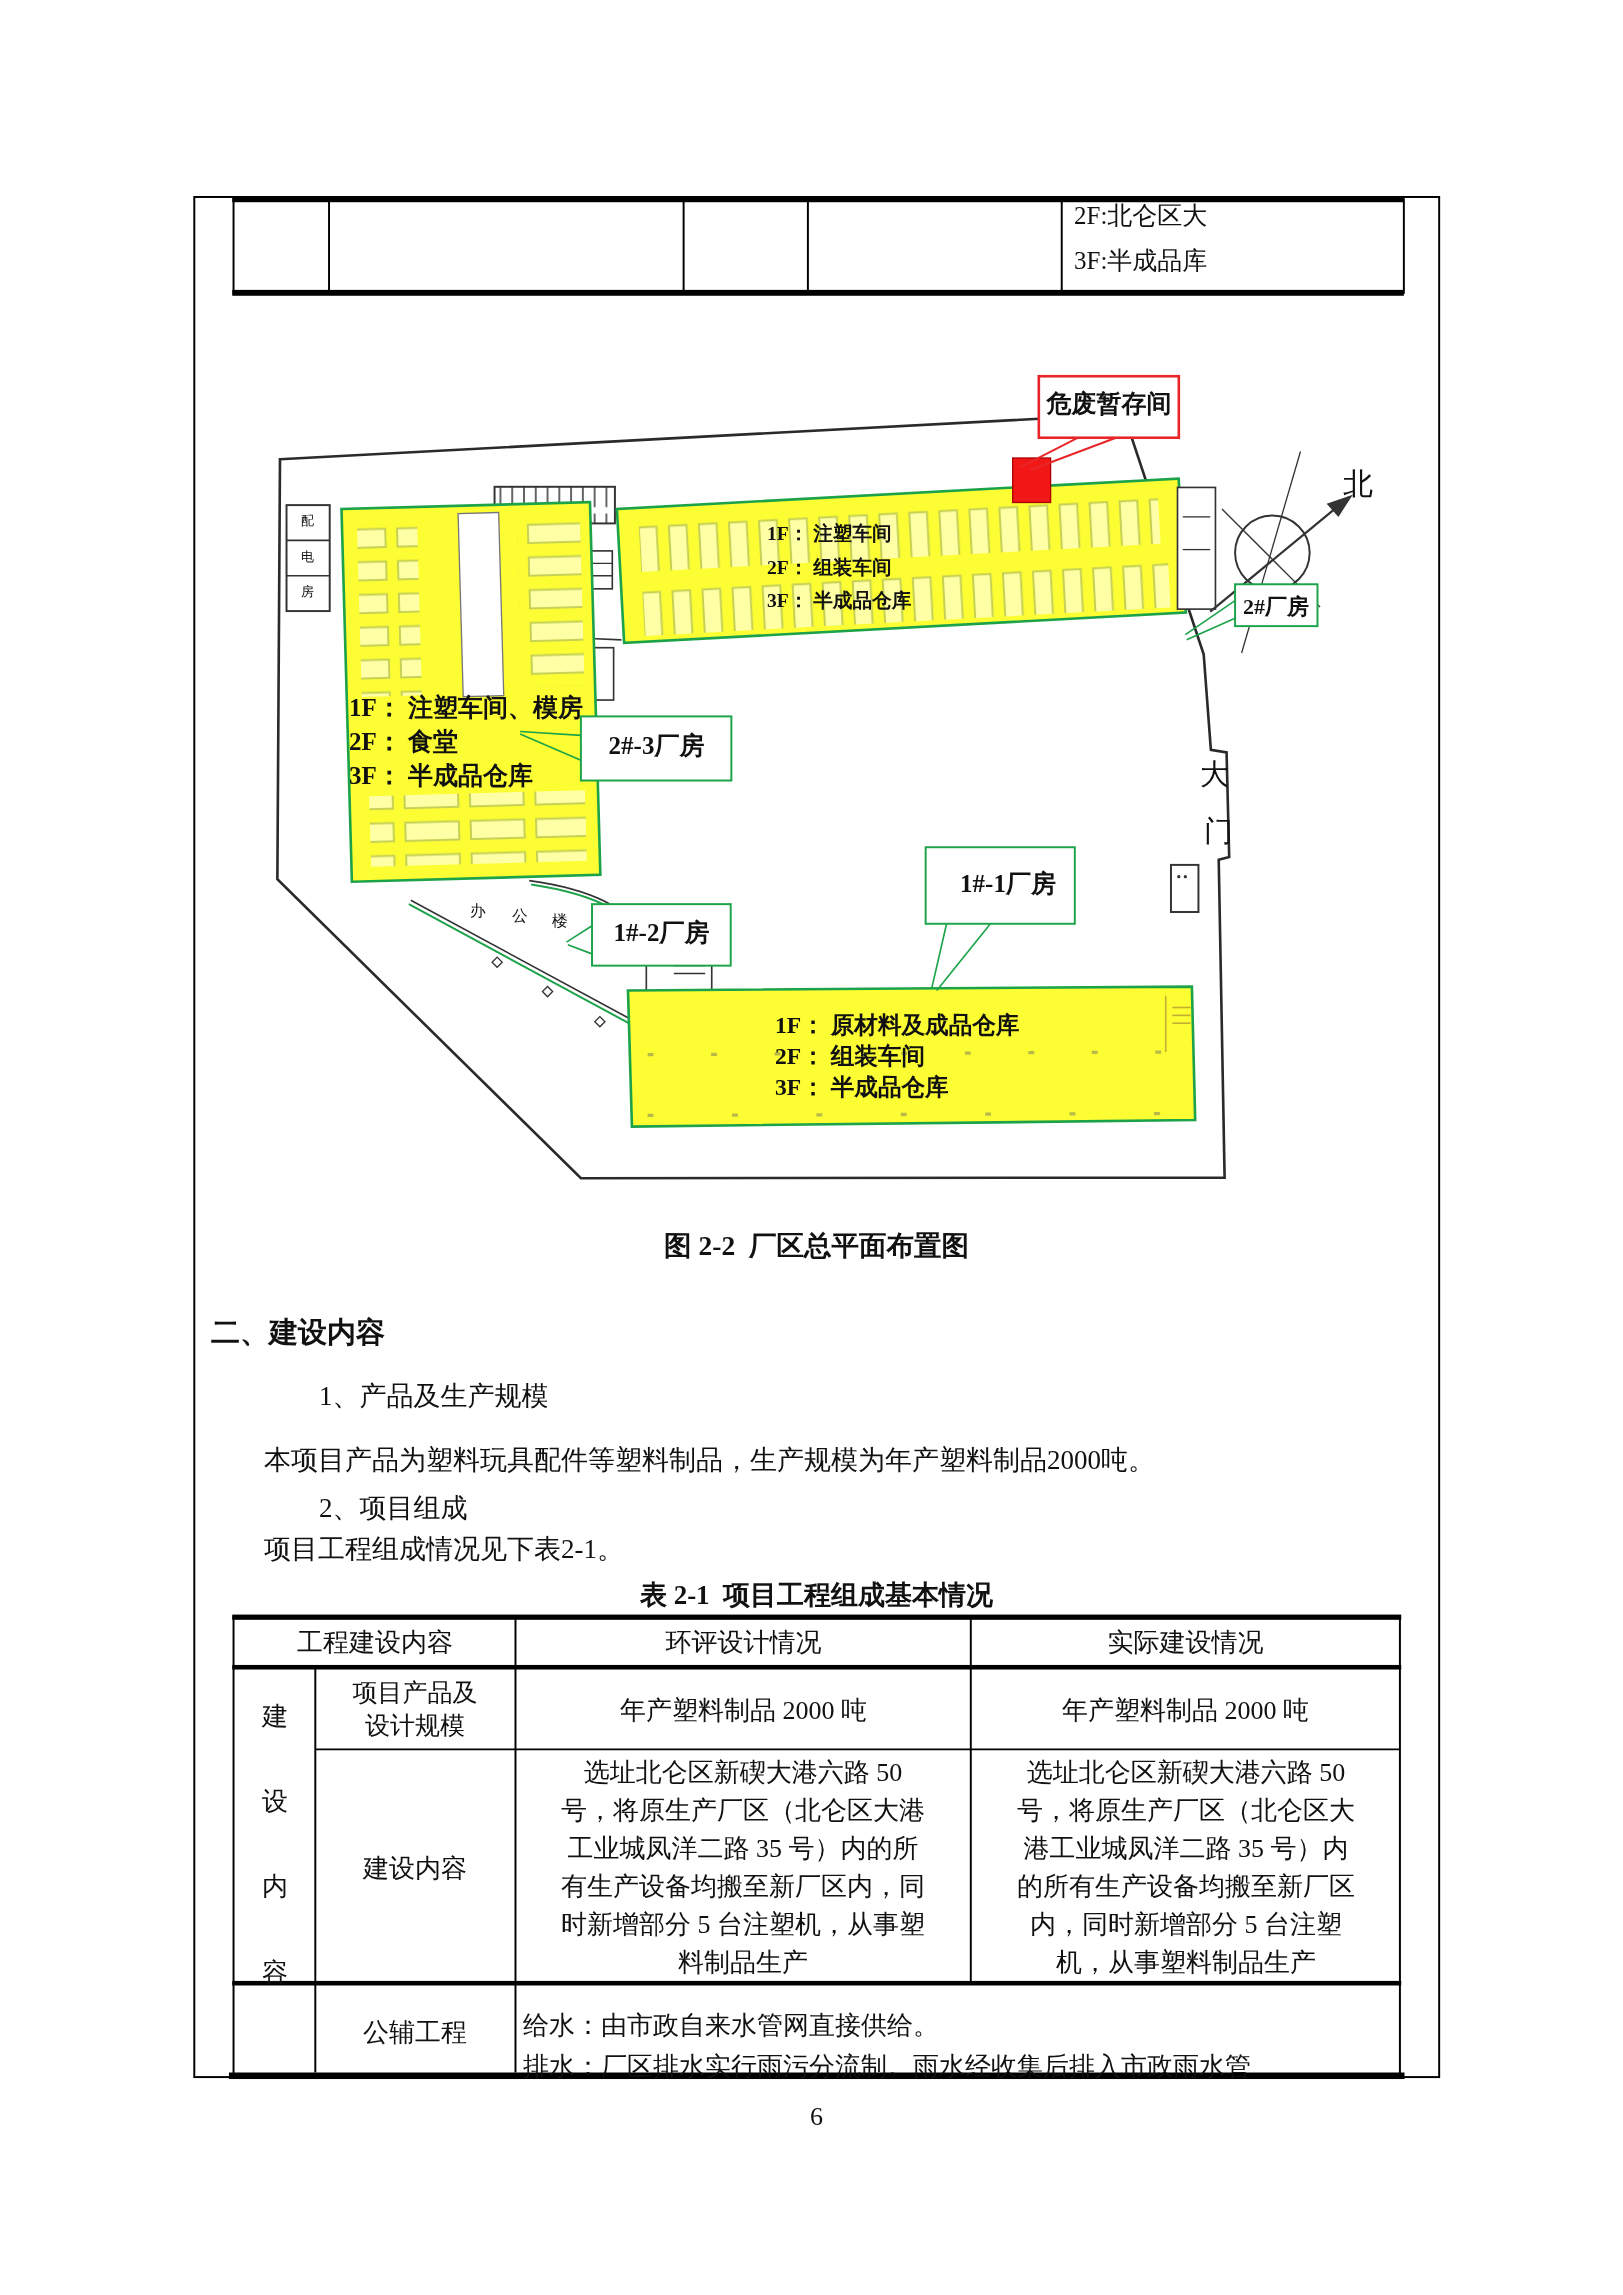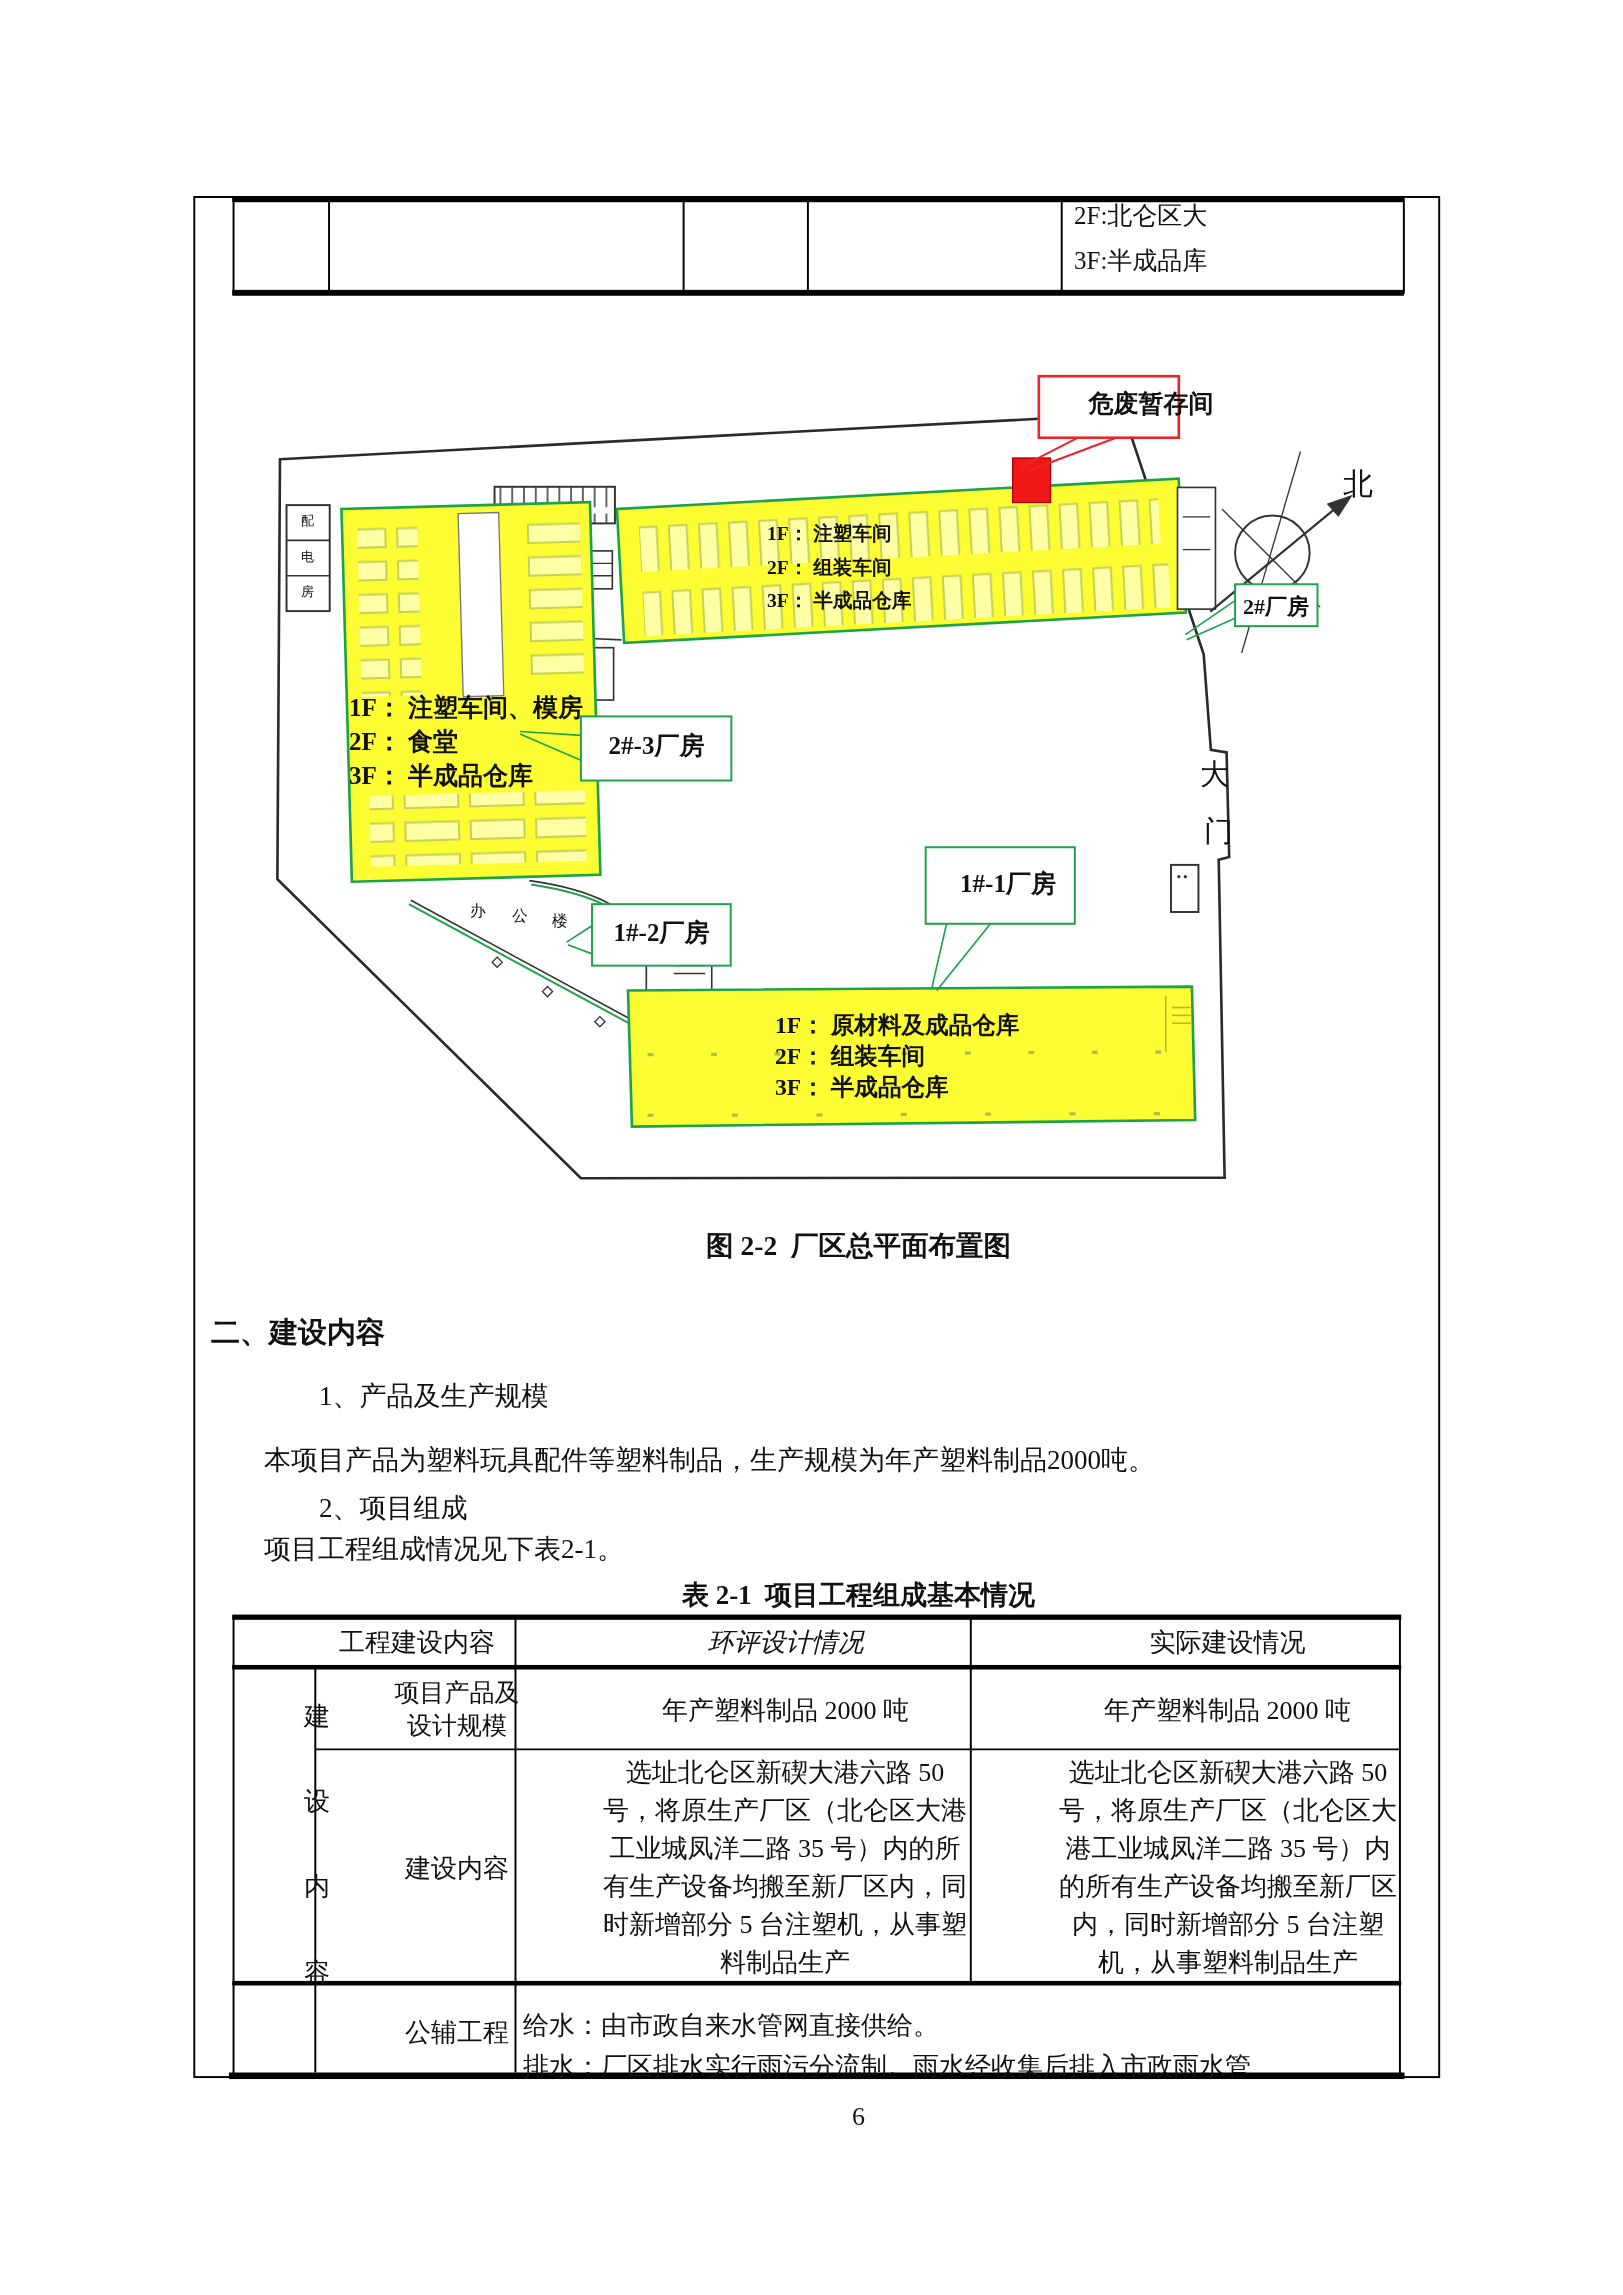--- a/index.html
+++ b/index.html
@@ -2,21 +2,21 @@
 <html style="font-size:10.5px"><head>
 <meta charset="utf-8">
 <style>
   html,body{margin:0;padding:0;background:#888;}
   #page{position:relative;width:1623px;height:2295px;background:#ffffff;
         font-family:"Liberation Serif","DejaVu Serif",serif;color:#111;overflow:hidden;}
   #lineart{position:absolute;left:0;top:0;width:1623px;height:2295px;}
   .t{position:absolute;line-height:1.15;white-space:pre;}
   .ml{white-space:pre-line;}
   .b{font-weight:bold;}
-  .ctr{text-align:center;margin-left:42px;}
+  .ctr{text-align:center;}
   .toptbl{font-size:25px;}
   .figlab{font-weight:bold;}
   .greenbox-label{color:#111;font-weight:bold;text-align:center;}
   .cell{position:absolute;line-height:1.2;}
 </style>
 </head>
 <body>
 
 <div id="page">
 
@@ -218,21 +218,21 @@
 
   <div class="t b" style="left:211px;top:1318px;font-size:29px;font-family:Liberation Mono, monospace;">二、建设内容</div>
   <div class="t" style="left:319px;top:1381px;font-size:27px;">1、产品及生产规模</div>
   <div class="t" style="left:264px;top:1445px;font-size:27px;">本项目产品为塑料玩具配件等塑料制品，生产规模为年产塑料制品2000吨。</div>
   <div class="t" style="left:319px;top:1493px;font-size:27px;">2、项目组成</div>
   <div class="t" style="left:264px;top:1534px;font-size:27px;">项目工程组成情况见下表2-1。</div>
 
   <div class="t b ctr" style="left:194px;top:1580px;width:1245px;font-size:27px;">表 2-1  项目工程组成基本情况</div>
 
   <div class="cell ctr" style="left:234px;top:1627px;width:282px;font-size:26px;">工程建设内容</div>
-  <div class="cell ctr" style="left:516px;top:1627px;width:455px;font-size:26px;font-style:italic;">环评设计情况</div>
+  <div class="cell ctr" style="left:516px;top:1627px;width:455px;font-size:26px;">环评设计情况</div>
   <div class="cell ctr" style="left:971px;top:1627px;width:429px;font-size:26px;">实际建设情况</div>
 
   <div class="cell ctr" style="left:234px;top:1701px;width:82px;font-size:26px;">建</div>
   <div class="cell ctr" style="left:234px;top:1786px;width:82px;font-size:26px;">设</div>
   <div class="cell ctr" style="left:234px;top:1871px;width:82px;font-size:26px;">内</div>
   <div class="cell ctr" style="left:234px;top:1957px;width:82px;font-size:26px;">容</div>
 
   <div class="cell ctr ml" style="left:315px;top:1676px;width:200px;font-size:25px;line-height:33px;">项目产品及
 设计规模</div>
   <div class="cell ctr" style="left:516px;top:1695px;width:455px;font-size:26px;">年产塑料制品 2000 吨</div>

